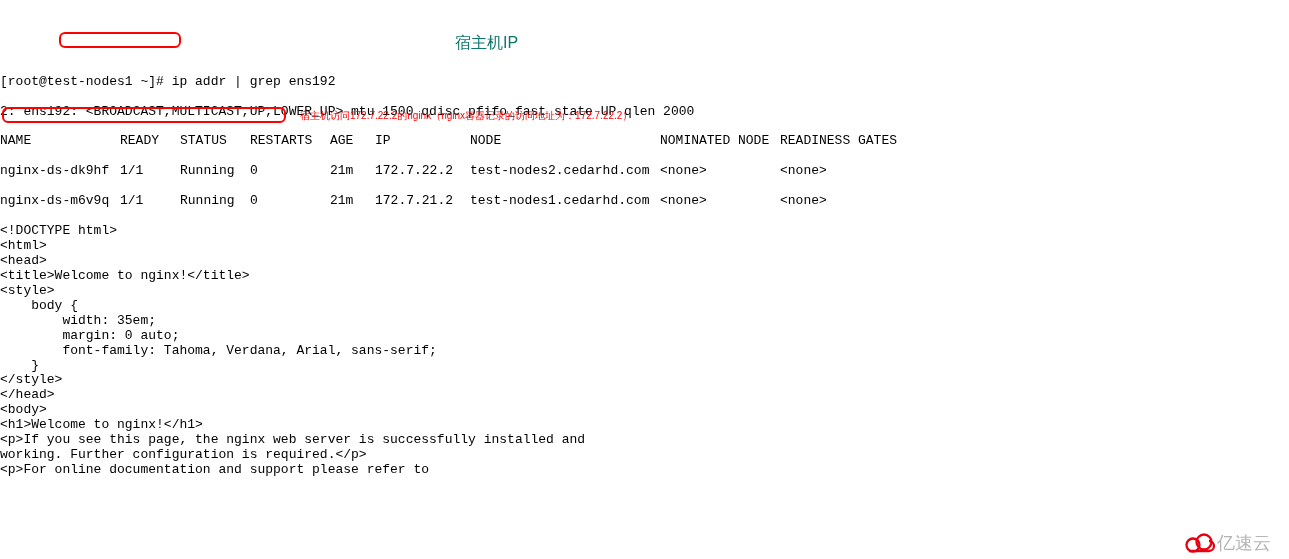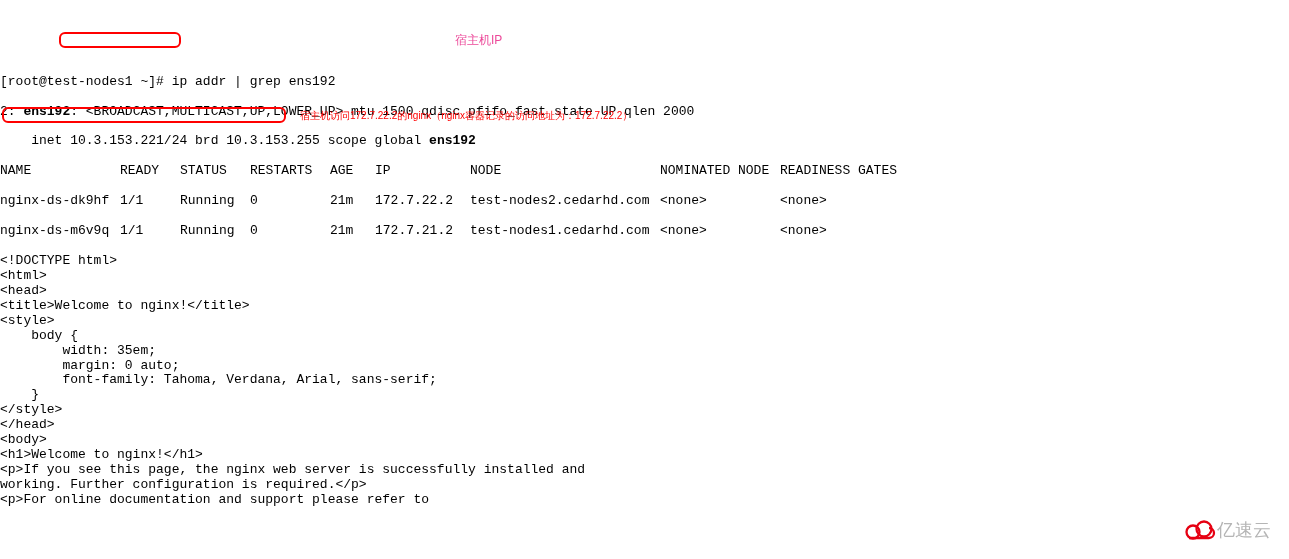--- a/index.html
+++ b/index.html
@@ -8,21 +8,21 @@
       font-family: "Consolas", "Courier New", monospace;
       font-size: 13px;
       color: #000000;
       line-height: 1.15;
       width: 1289px;
       height: 559px;
       position: relative;
       white-space: pre;
     }
     .line { display: block; }
-    .bold { font-weight: bold; }
+    .bold { font-weight: normal; }
     .red-box-1 {
       position: absolute;
       left: 59px;
       top: 32px;
       width: 122px;
       height: 16px;
       border: 2px solid #ff0000;
       border-radius: 6px;
       pointer-events: none;
     }
@@ -33,57 +33,56 @@
       width: 284px;
       height: 16px;
       border: 2px solid #ff0000;
       border-radius: 6px;
       pointer-events: none;
     }
     .annotation-1 {
       position: absolute;
       left: 455px;
       top: 34px;
-      color: #ec4899;
+      color: #0f766e;
       font-family: "Microsoft YaHei", sans-serif;
-      font-size: 12px;
+      font-size: 16px;
     }
     .annotation-2 {
       position: absolute;
       left: 300px;
       top: 110px;
       color: #ff0000;
       font-family: "Microsoft YaHei", sans-serif;
       font-size: 10px;
     }
     .watermark {
       position: absolute;
       right: 18px;
-      bottom: 18px;
+      bottom: 5px;
       display: flex;
       align-items: center;
       gap: 0;
     }
     .watermark-text {
       font-family: "Microsoft YaHei", sans-serif;
       font-size: 18px;
       color: #b5b5b5;
       font-weight: 400;
       white-space: nowrap;
     }
   </style>
 </head>
 <body>
 
 
 
 <div>
 <span class="line"><span>[root@test-nodes1 ~]# </span><span>ip addr | grep ens192</span></span>
 <span class="line"><span>2: </span><span class="bold">ens192</span><span>: &lt;BROADCAST,MULTICAST,UP,LOWER_UP&gt;</span><span> mtu 1500 qdisc pfifo_fast state UP qlen 2000</span></span>
-<span class="line"><span>    inet </span><span>10.3.153.221/24</span><span> brd 10.3.153.255 scope global </span><span class="bold">ens192</span></span>
 <span class="line"><span style="display:inline-block;width:120px;">NAME</span><span style="display:inline-block;width:60px;">READY</span><span style="display:inline-block;width:70px;">STATUS</span><span style="display:inline-block;width:80px;">RESTARTS</span><span style="display:inline-block;width:45px;">AGE</span><span style="display:inline-block;width:95px;">IP</span><span style="display:inline-block;width:190px;">NODE</span><span style="display:inline-block;width:120px;">NOMINATED NODE</span><span>READINESS GATES</span></span>
 <span class="line"><span style="display:inline-block;width:120px;">nginx-ds-dk9hf</span><span style="display:inline-block;width:60px;">1/1</span><span style="display:inline-block;width:70px;">Running</span><span style="display:inline-block;width:80px;">0</span><span style="display:inline-block;width:45px;">21m</span><span style="display:inline-block;width:95px;">172.7.22.2</span><span style="display:inline-block;width:190px;">test-nodes2.cedarhd.com</span><span style="display:inline-block;width:120px;">&lt;none&gt;</span><span>&lt;none&gt;</span></span>
 <span class="line"><span style="display:inline-block;width:120px;">nginx-ds-m6v9q</span><span style="display:inline-block;width:60px;">1/1</span><span style="display:inline-block;width:70px;">Running</span><span style="display:inline-block;width:80px;">0</span><span style="display:inline-block;width:45px;">21m</span><span style="display:inline-block;width:95px;">172.7.21.2</span><span style="display:inline-block;width:190px;">test-nodes1.cedarhd.com</span><span style="display:inline-block;width:120px;">&lt;none&gt;</span><span>&lt;none&gt;</span></span>
 <div id="html-output"><span class="line">&lt;!DOCTYPE html&gt;</span><span class="line">&lt;html&gt;</span><span class="line">&lt;head&gt;</span><span class="line">&lt;title&gt;Welcome to nginx!&lt;/title&gt;</span><span class="line">&lt;style&gt;</span><span class="line">    body {</span><span class="line">        width: 35em;</span><span class="line">        margin: 0 auto;</span><span class="line">        font-family: Tahoma, Verdana, Arial, sans-serif;</span><span class="line">    }</span><span class="line">&lt;/style&gt;</span><span class="line">&lt;/head&gt;</span><span class="line">&lt;body&gt;</span><span class="line">&lt;h1&gt;Welcome to nginx!&lt;/h1&gt;</span><span class="line">&lt;p&gt;If you see this page, the nginx web server is successfully installed and</span><span class="line">working. Further configuration is required.&lt;/p&gt;</span><span class="line"></span><span class="line">&lt;p&gt;For online documentation and support please refer to</span><span class="line"></span></div>
 </div>
 
 <div class="red-box-1"></div>
 <div class="red-box-2"></div>
 <div class="annotation-1">宿主机IP</div>
 <div class="annotation-2">宿主机访问172.7.22.2的nginx（nginx容器记录的访问地址为：172.7.22.2）</div>

